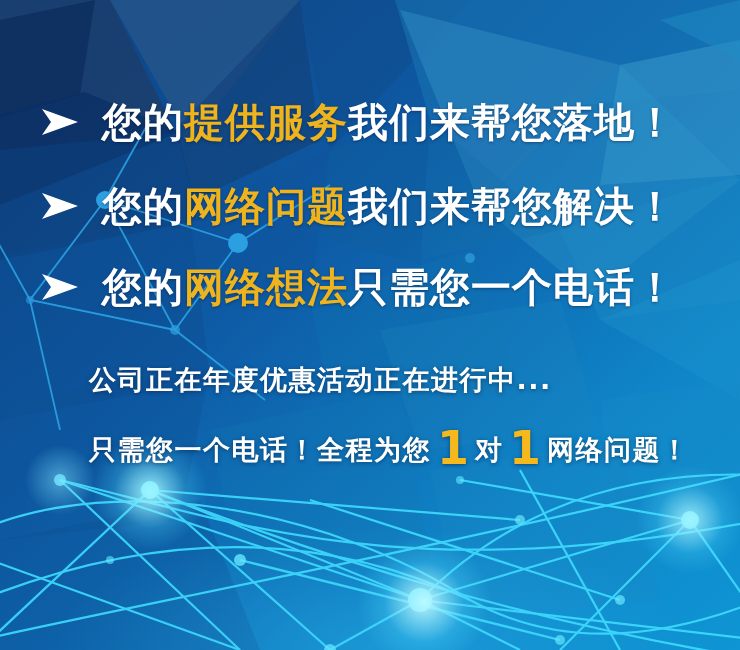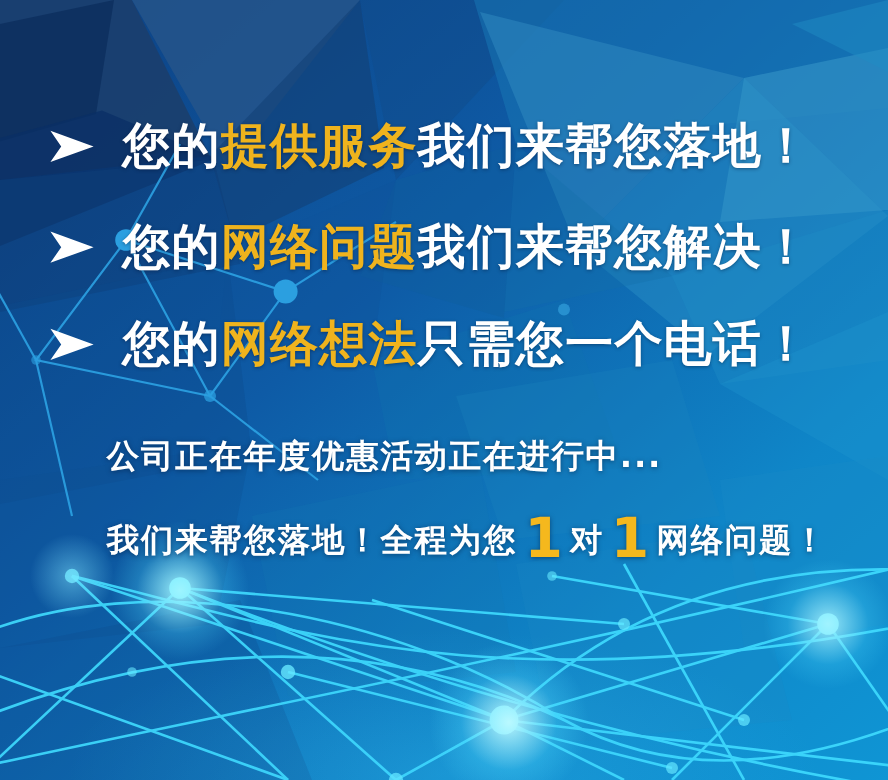--- a/index.html
+++ b/index.html
@@ -225,17 +225,17 @@
         <polygon points="2,3 38,16 2,29 11,16" fill="#ffffff"></polygon>
       </svg>
       <div class="headline">
         <span>您的</span><span class="hi">网络想法</span><span>只需您一个电话！</span>
       </div>
     </div>
 
     <div class="subline s0">公司正在年度优惠活动正在进行中...</div>
 
     <div class="subline s1">
-      <span>我们来帮您落地！全程为您</span><span class="big-one">1</span><span class="sep-sm">对</span><span class="big-one">1</span><span>网络问题！</span>
+      <span>只需您一个电话！全程为您</span><span class="big-one">1</span><span class="sep-sm">对</span><span class="big-one">1</span><span>网络问题！</span>
     </div>
 
   </div>
 </div>
 
 </body></html>

